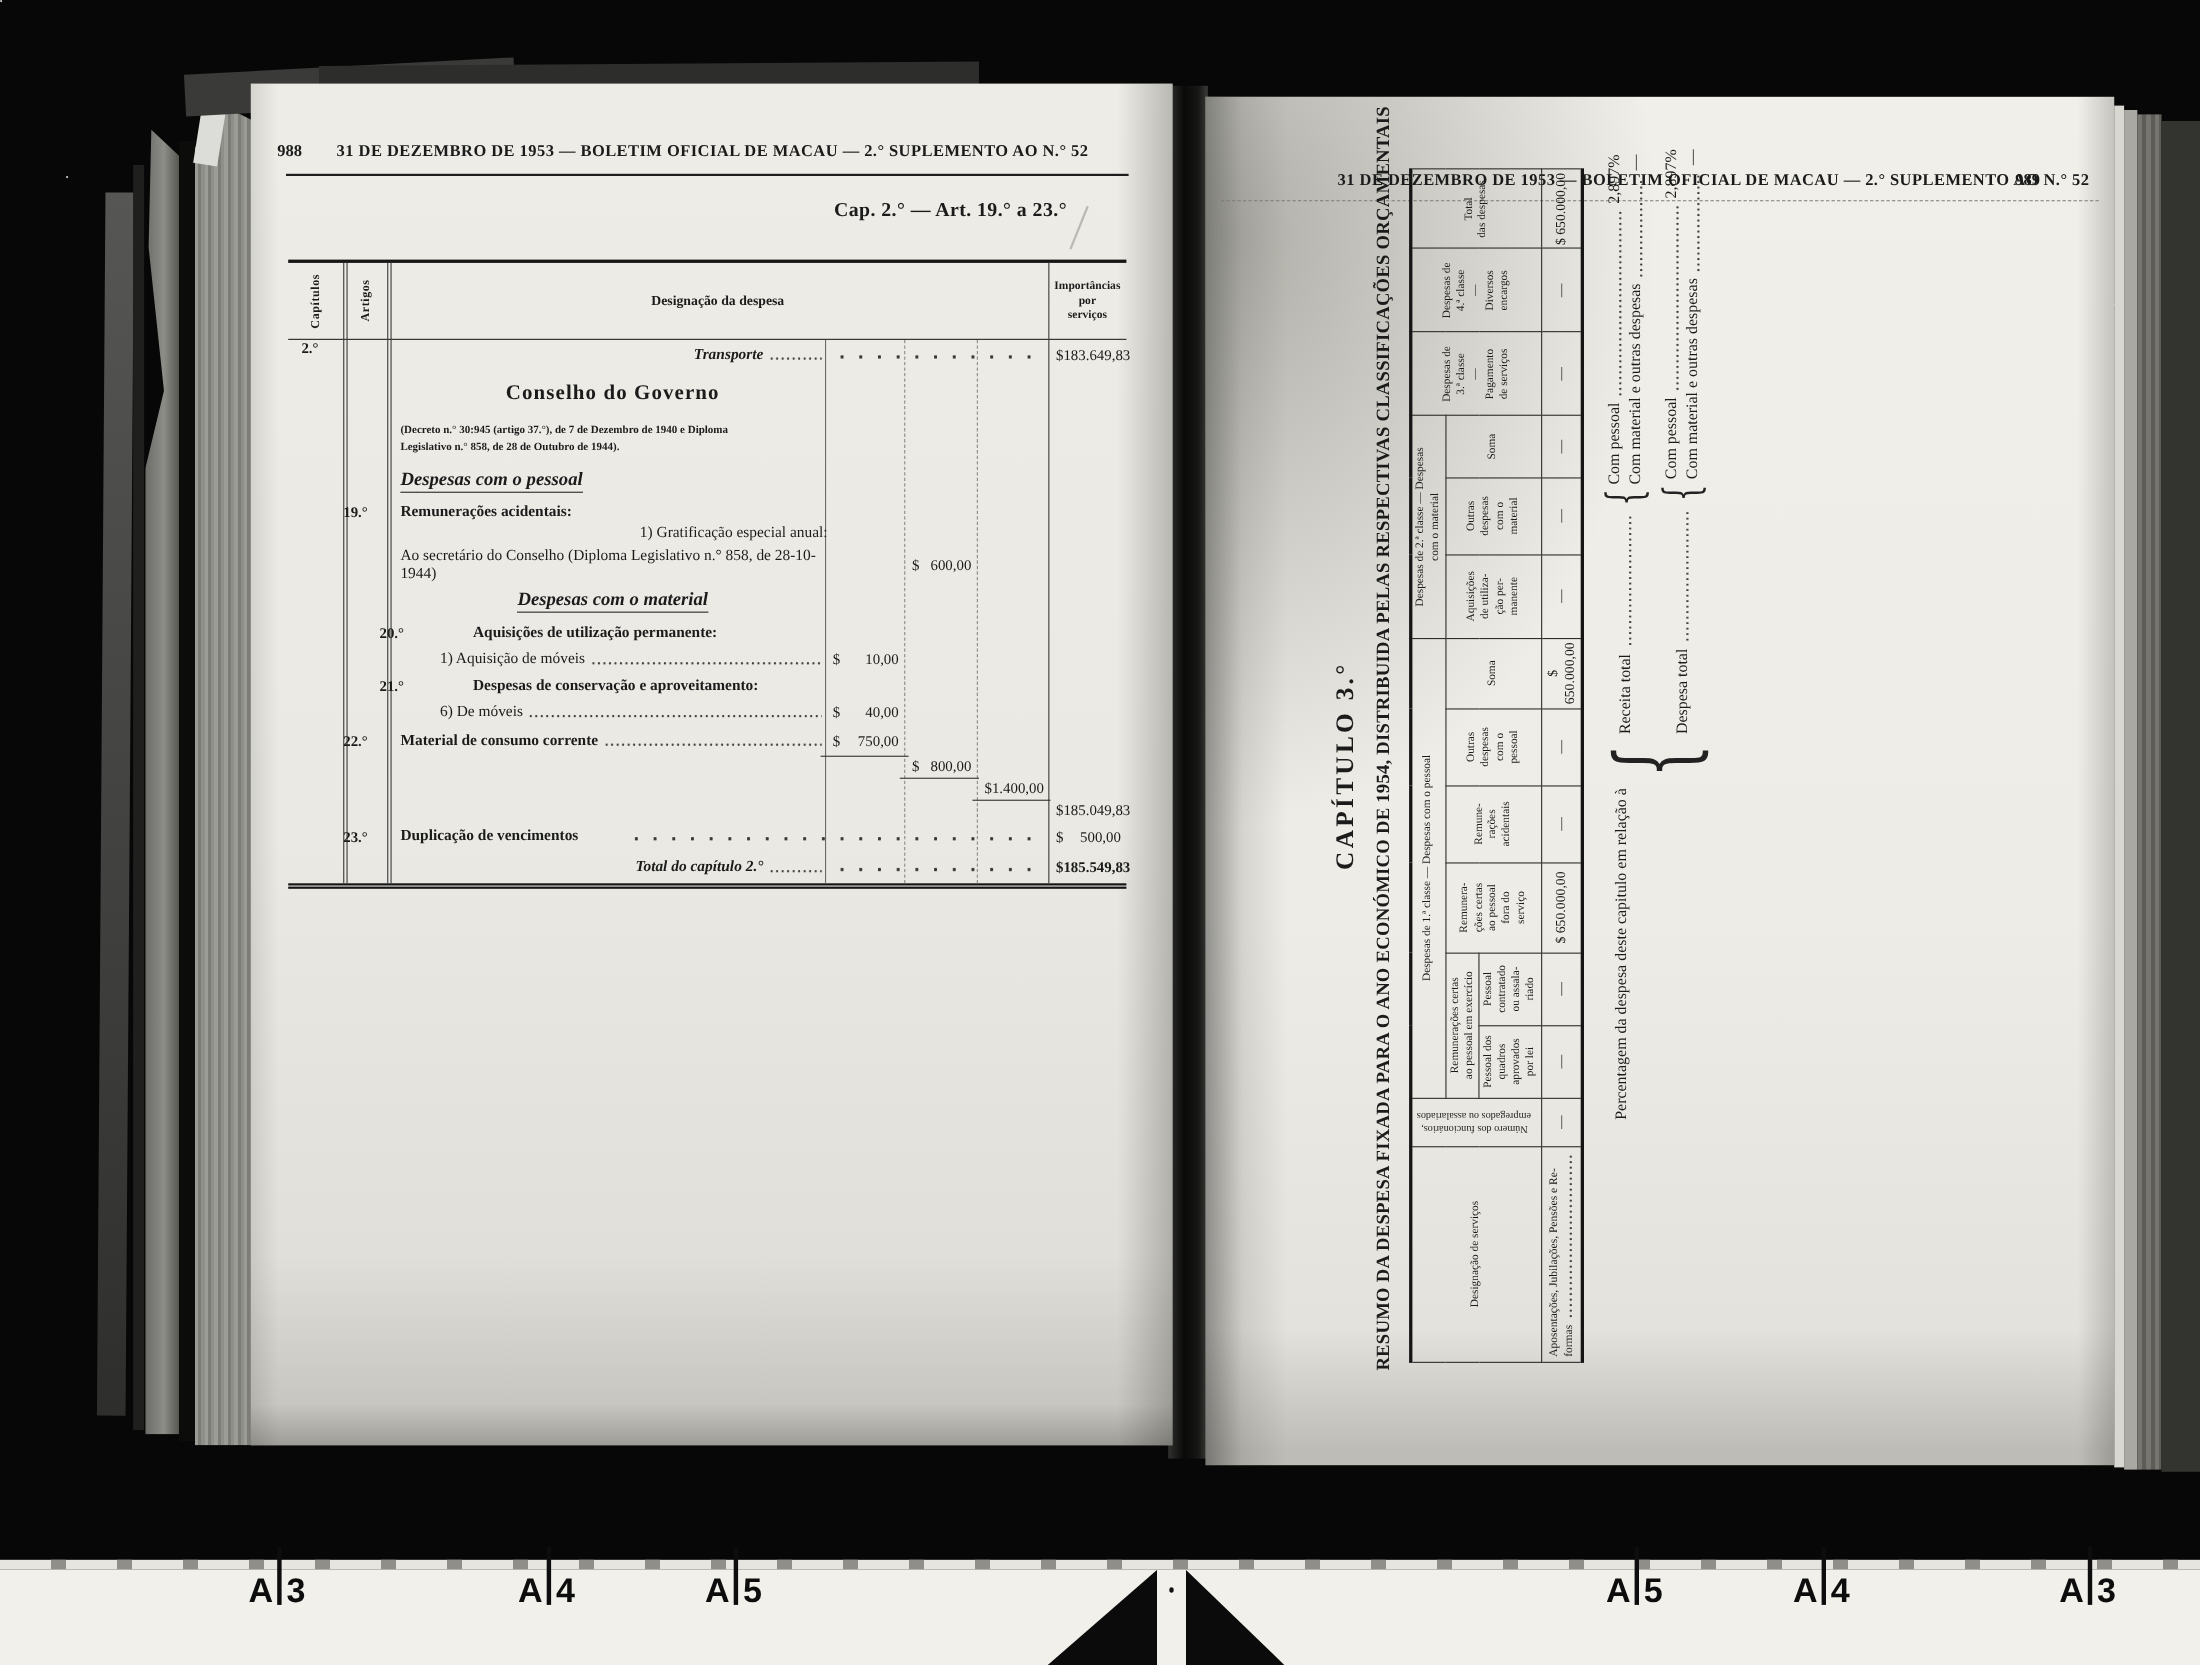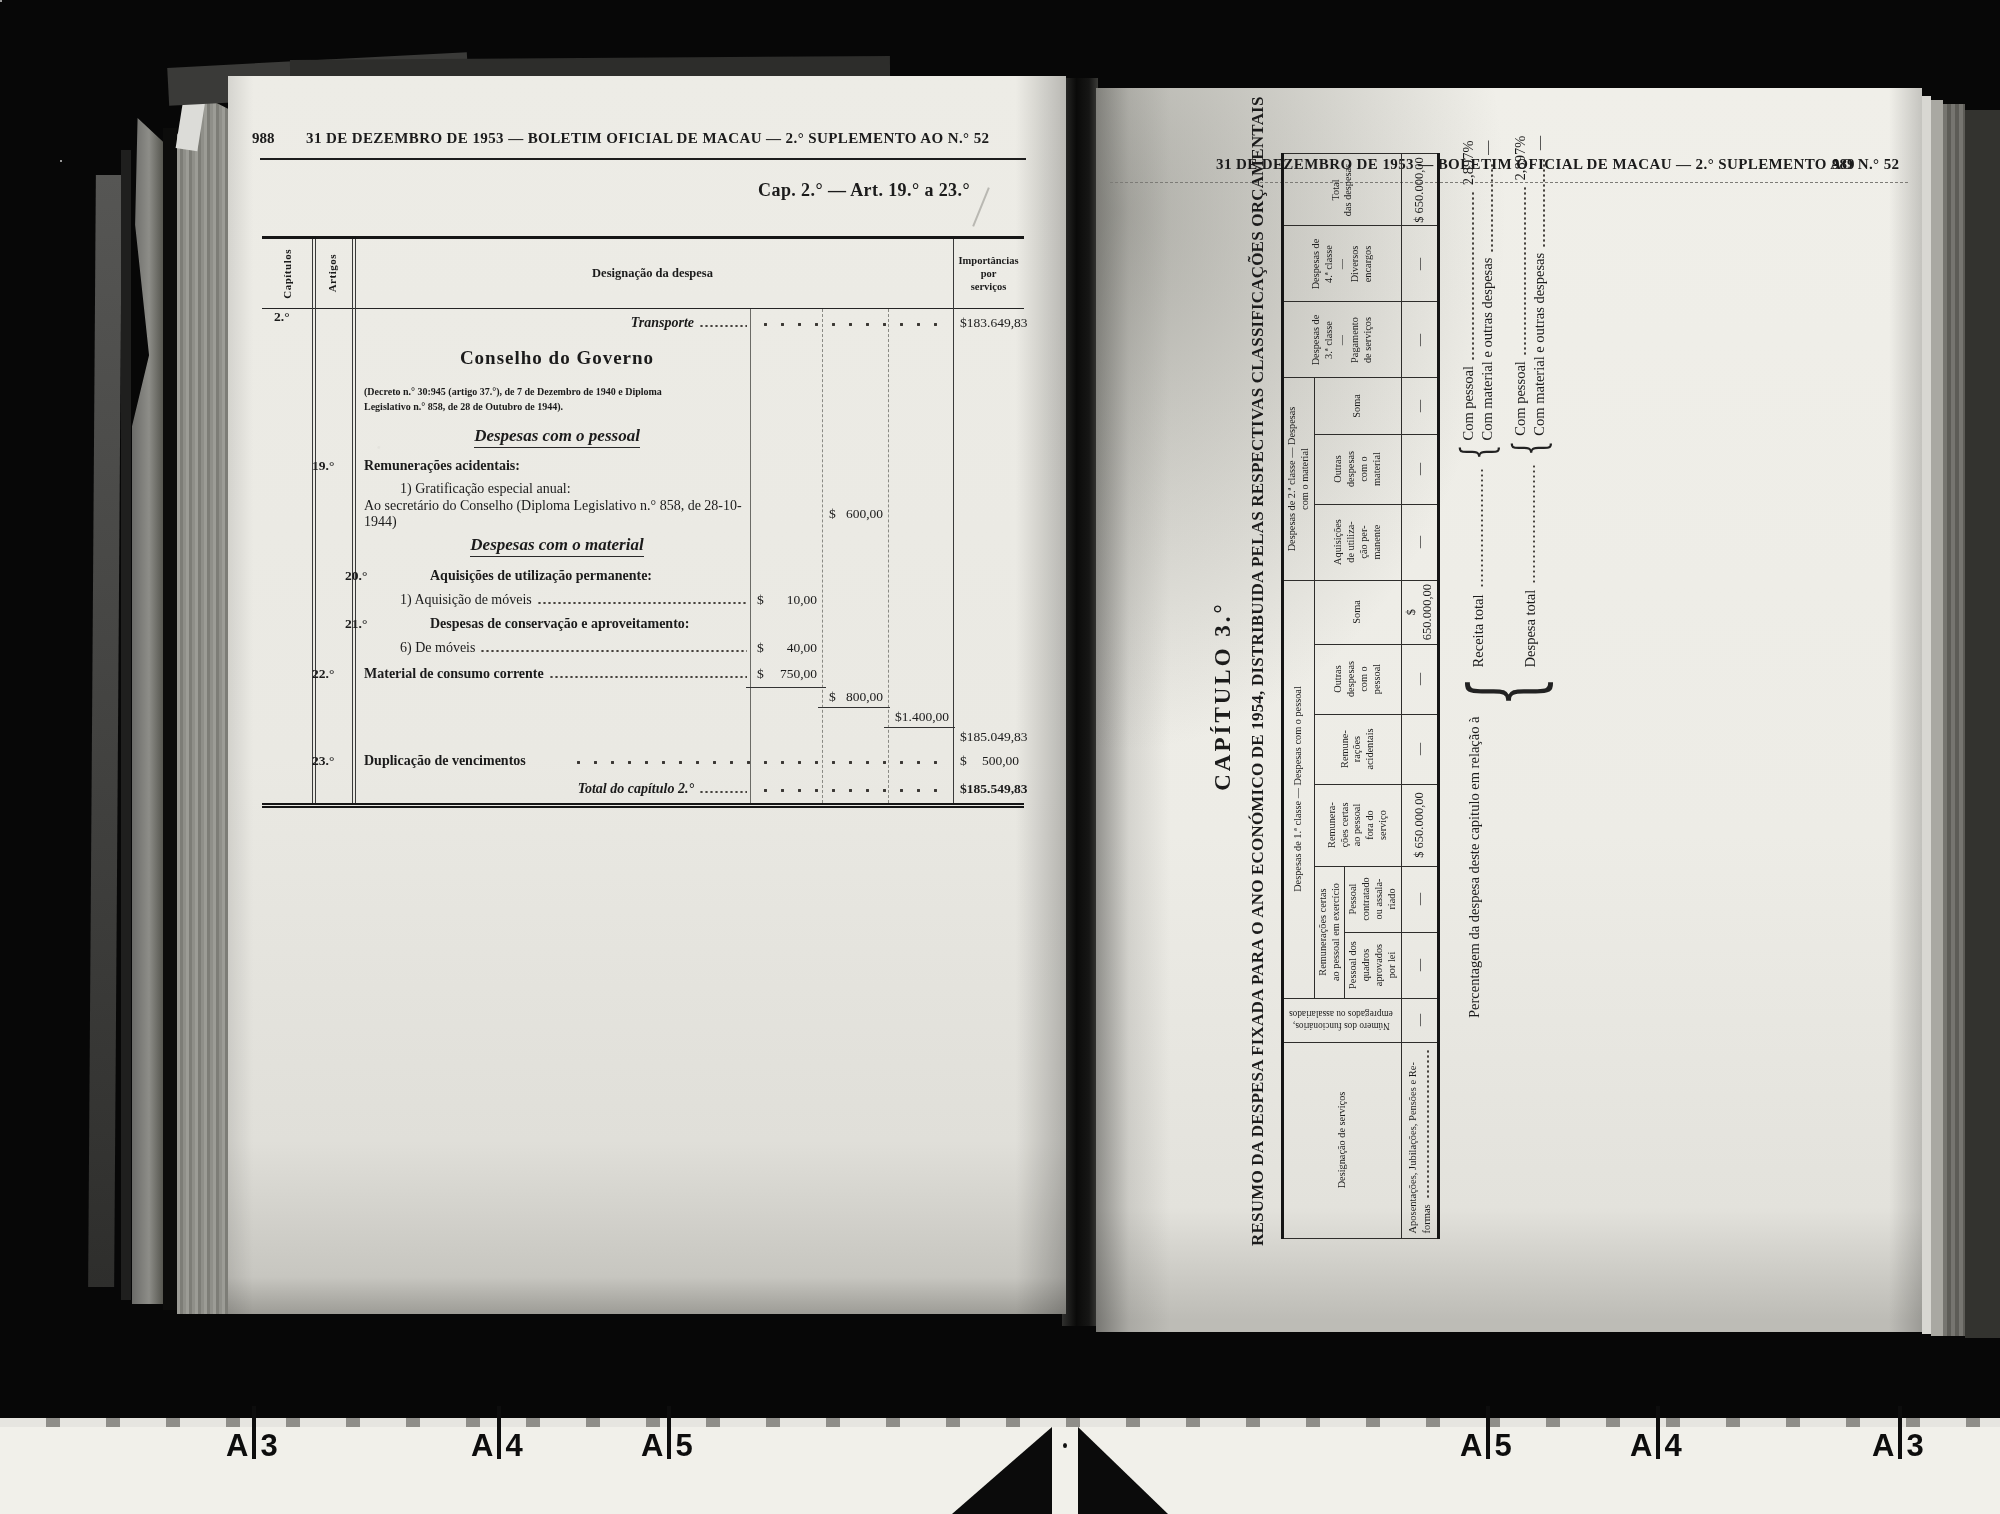--- a/index.html
+++ b/index.html
@@ -231,33 +231,33 @@
           <div class="c-text centered" style="flex-direction:column;">
             <span class="note">(Decreto n.° 30:945 (artigo 37.°), de 7 de Dezembro de 1940 e Diploma</span>
             <span class="note">Legislativo n.° 858, de 28 de Outubro de 1944).</span>
           </div>
           <div class="c-money"></div>
         </div>
 
         <div class="lrow" style="height:36px;">
           <div class="c-cap"></div>
             <div class="c-art"></div>
-          <div class="c-text" style="justify-content:center;">
+          <div class="c-text" style="">
             <span class="grphead">Despesas com o pessoal</span>
             </div>
           <div class="c-money"></div>
         </div>
 
         <div class="lrow" style="height:22px;">
           <div class="c-cap"></div>
           <div class="c-art">19.°</div>
           <div class="c-text bold">Remunerações acidentais:</div>
           <div class="c-money"></div>
         </div>
-        <div class="lrow" style="height:24px;">
+        <div class="lrow" style="height:24px;flex-direction:column;">
           <div class="c-cap"></div>
             <div class="c-art"></div>
           <div class="c-text ind">1) Gratificação especial anual:</div>
           <div class="c-money"></div>
         </div>
         <div class="lrow" style="height:26px;">
           <div class="c-cap"></div>
             <div class="c-art"></div>
           <div class="c-text">
             <span>Ao secretário do Conselho (Diploma Legislativo n.° 858, de 28-10-1944)</span>

